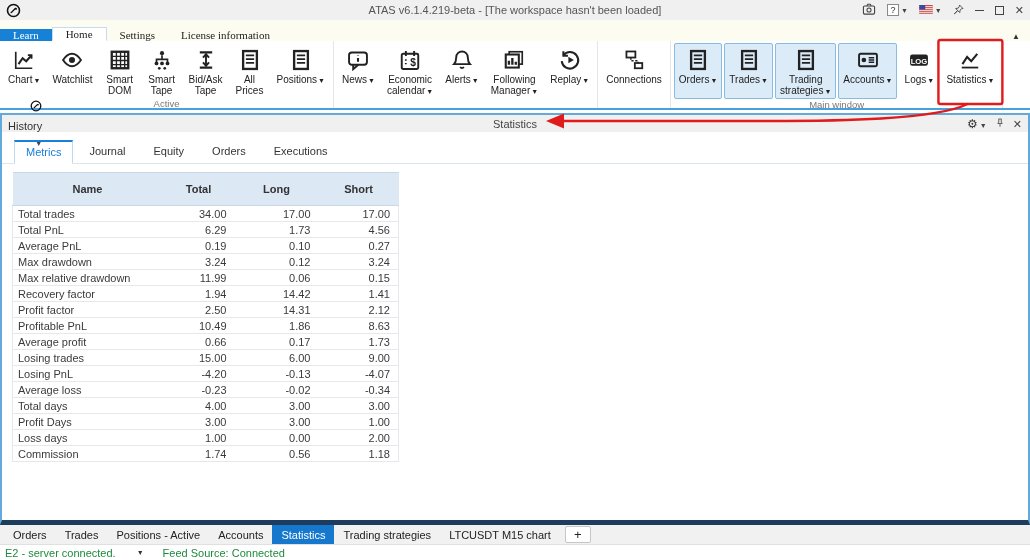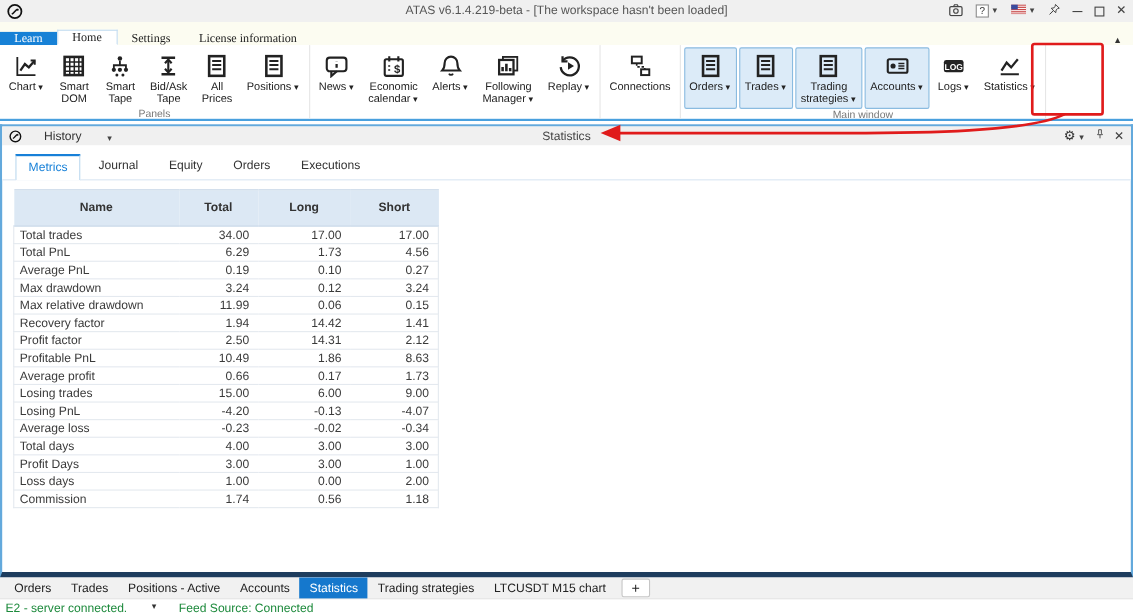--- a/index.html
+++ b/index.html
@@ -60,21 +60,21 @@
 
   
   .panel {
     position:absolute; top:113px; left:0; right:0; bottom:35px;
     background:#fff;
     border:2px solid #63a9dc; border-bottom:5px solid #1e3d5e;
   }
   .panel-header {
     height:17px; background:#f0f0f0; display:flex; align-items:center; padding:0 6px; position:relative;
   }
-  .panel-selector { display:flex; align-items:flex-end; gap:20px; font-size:11px; color:#333; }
+  .panel-selector { display:flex; align-items:flex-end; gap:8px; font-size:11px; color:#333;flex-direction:column; }
   .panel-selector .app-logo { width:12px; height:12px; }
   .panel-title { position:absolute; left:0; right:0; text-align:center; font-size:11px; color:#444; pointer-events:none; }
   .panel-controls { margin-left:auto; display:flex; align-items:center; gap:8px; z-index:2; color:#333; }
   .gear { font-size:12px; line-height:1; }
   .panel-tabs {
     height:32px; display:flex; align-items:flex-end; padding-left:12px; gap:4px;
     border-bottom:1px solid #d9e6f2; background:#fff;
   }
   .ptab { padding:4px 11px 5px; font-size:11px; color:#333; border:1px solid transparent; }
   .ptab.selected {
@@ -185,20 +185,29 @@
               <path d="M2 2v12h12" fill="none" stroke="#222" stroke-width="1.2"></path>
               <path d="M4 11l3-4.3 2.6 2.2L13.4 4.6" fill="none" stroke="#222" stroke-width="1.5"></path>
               <path d="M10.8 4.4h2.7v2.7" fill="none" stroke="#222" stroke-width="1.3"></path>
             </svg></span>
           <div class="r-label">
             <span style="display: block;">Chart<span class="dd">▼</span></span>
           </div>
         </div>
         <div class="ribbon-btn">
           <span class="r-icon"><svg viewBox="0 0 16 16">
+              <path d="M1.5 8C3.5 4.9 5.6 3.5 8 3.5S12.5 4.9 14.5 8C12.5 11.1 10.4 12.5 8 12.5S3.5 11.1 1.5 8Z" fill="none" stroke="#222" stroke-width="1.4"></path>
+              <circle cx="8" cy="8" r="2.2" fill="#222"></circle>
+            </svg></span>
+          <div class="r-label">
+            <span style="display: block;">Watchlist</span>
+          </div>
+        </div>
+        <div class="ribbon-btn">
+          <span class="r-icon"><svg viewBox="0 0 16 16">
               <rect x="2" y="2" width="12" height="12" fill="none" stroke="#222" stroke-width="1.7"></rect>
               <path d="M2 5.4h12M2 8.4h12M2 11.4h12M5.4 2v12M8.4 2v12M11.4 2v12" stroke="#222" stroke-width="1"></path>
             </svg></span>
           <div class="r-label">
             <span style="display: block;">Smart</span>
             <span style="display: block;">DOM</span>
           </div>
         </div>
         <div class="ribbon-btn">
           <span class="r-icon"><svg viewBox="0 0 16 16">
@@ -239,21 +248,21 @@
         <div class="ribbon-btn">
           <span class="r-icon"><svg viewBox="0 0 16 16">
               <rect x="3" y="1.5" width="10" height="13" fill="none" stroke="#222" stroke-width="1.7"></rect>
               <path d="M5 4.7h6M5 7.4h6M5 10.1h6" stroke="#222" stroke-width="1.3"></path>
             </svg></span>
           <div class="r-label">
             <span style="display: block;">Positions<span class="dd">▼</span></span>
           </div>
         </div>
       </div>
-      <div class="group-label">Panels</div>
+      <div class="group-label">Active</div>
     </div>
     <div class="ribbon-group">
       <div class="group-buttons">
         <div class="ribbon-btn">
           <span class="r-icon"><svg viewBox="0 0 16 16">
               <rect x="1.5" y="2.5" width="13" height="9" rx="2" fill="none" stroke="#222" stroke-width="1.4"></rect>
               <path d="M4.5 11.5v3.2L8.2 11.5" fill="none" stroke="#222" stroke-width="1.4"></path>
               <path d="M8 4.8v.3M8 6.6v2.6" stroke="#222" stroke-width="1.5"></path>
             </svg></span>
           <div class="r-label">

